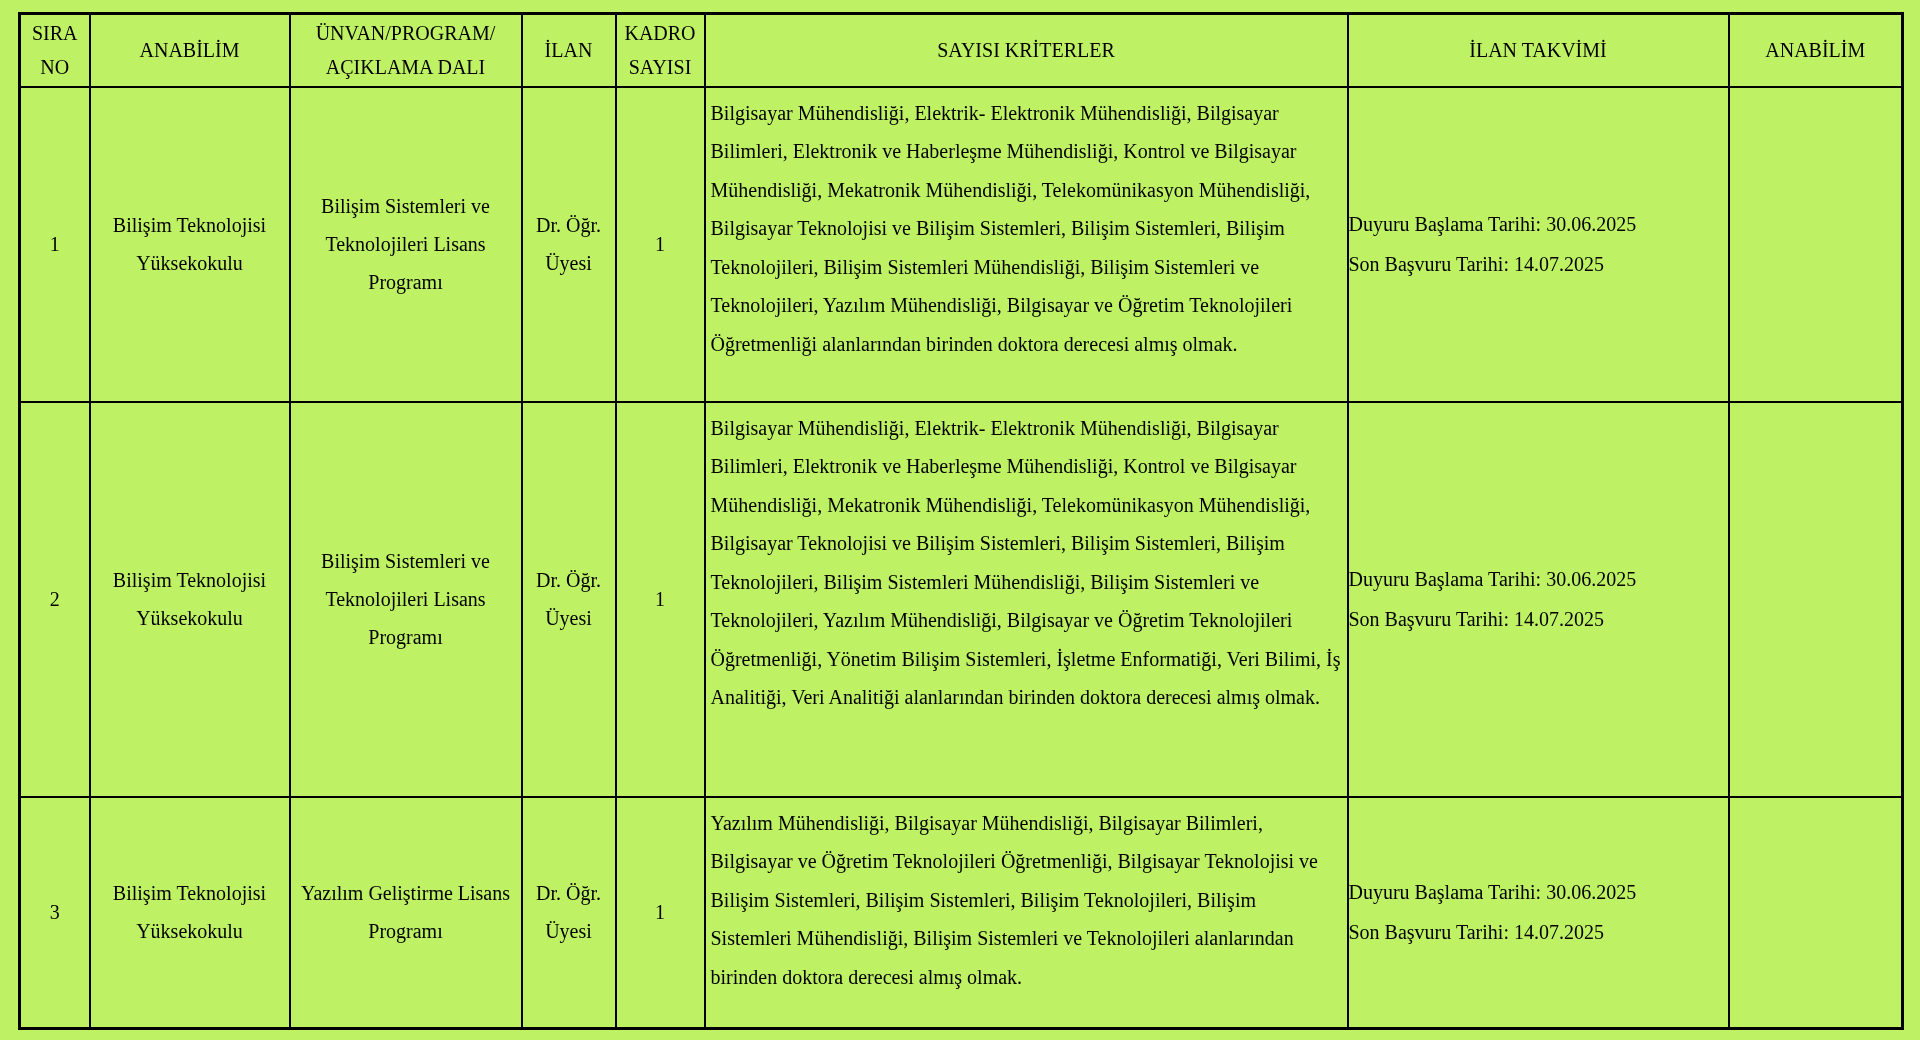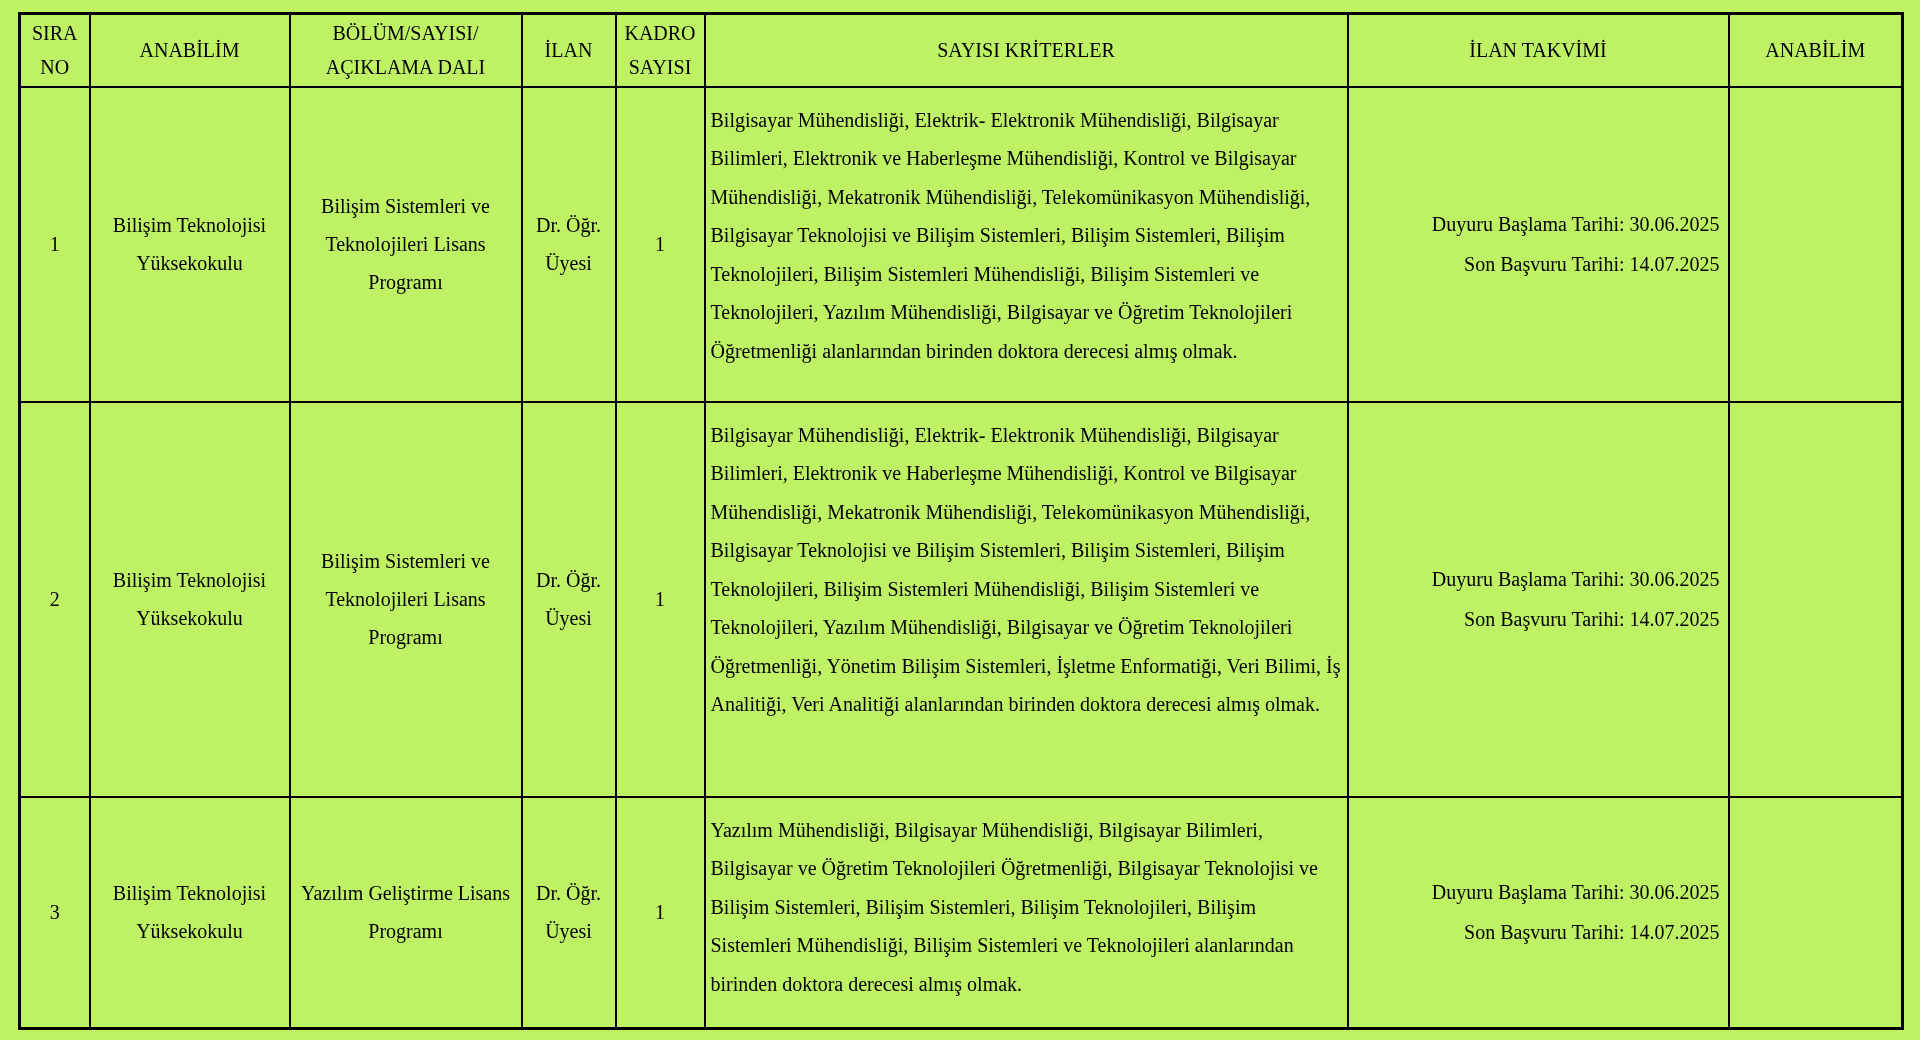--- a/index.html
+++ b/index.html
@@ -40,27 +40,27 @@
     line-height: 34px;
   }
   td {
     text-align: center;
     vertical-align: middle;
     line-height: 38px;
   }
   td.cell-kriterler {
     text-align: left;
     vertical-align: top;
-    padding: 13px 5px 0 5px;
+    padding: 6px 5px 0 5px;
     line-height: 38.5px;
   }
   td.cell-takvim {
-    text-align: right;
+    text-align: left;
     vertical-align: middle;
-    padding: 0 8px;
+    padding: 0 0;
     line-height: 40px;
   }
   td.cell-fakulte, td.cell-bolum, td.cell-unvan {
     padding: 0 6px;
   }
   .hline { display: block; }
 </style>
 </head>
 <body>
 
@@ -77,21 +77,21 @@
       <col style="width:174px">
     </colgroup>
     <thead>
       <tr>
         <th>
           <span class="hline">SIRA</span>
           <span class="hline">NO</span>
         </th>
         <th>ANABİLİM</th>
         <th>
-          <span class="hline">BÖLÜM/SAYISI/</span>
+          <span class="hline">ÜNVAN/PROGRAM/</span>
           <span class="hline">AÇIKLAMA DALI</span>
         </th>
         <th>İLAN</th>
         <th>
           <span class="hline">KADRO</span>
           <span class="hline">SAYISI</span>
         </th>
         <th>SAYISI KRİTERLER</th>
         <th>İLAN TAKVİMİ</th>
         <th>ANABİLİM</th>

